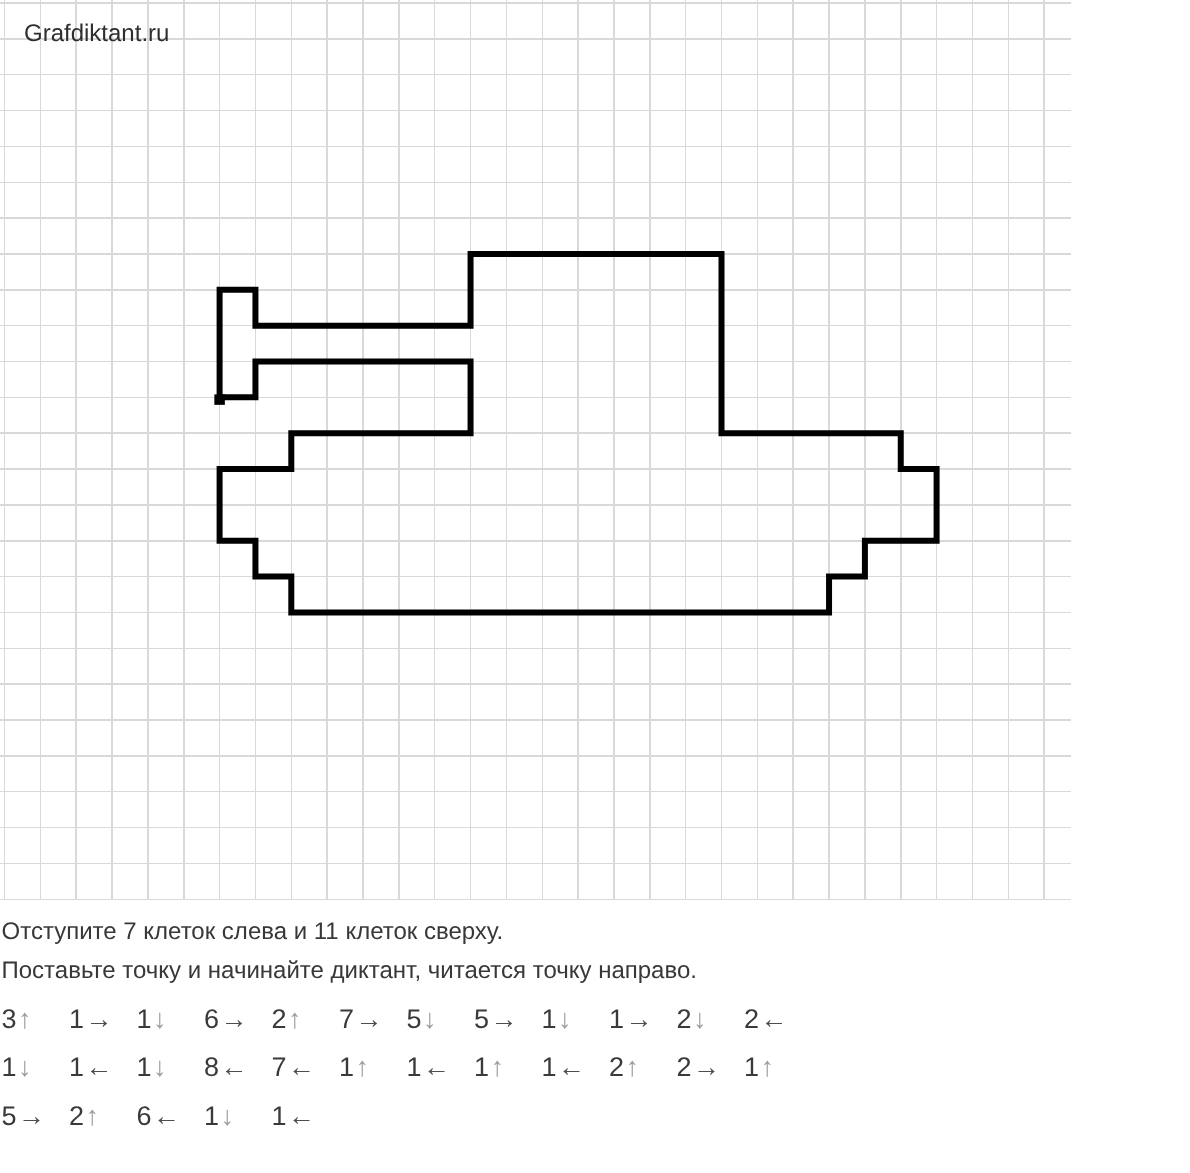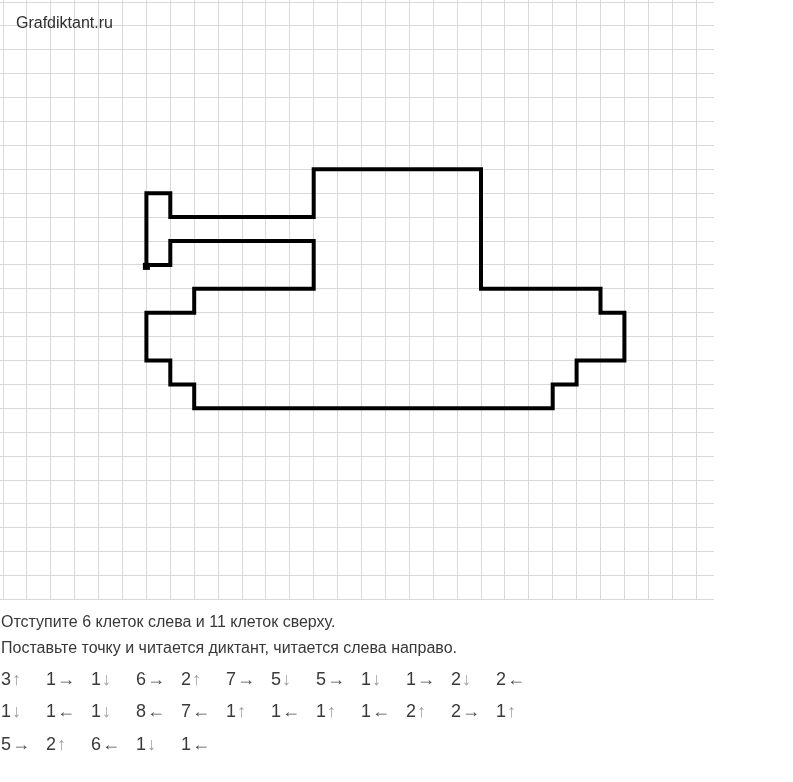--- a/index.html
+++ b/index.html
@@ -96,22 +96,22 @@
         <line x1="0" y1="575.6" x2="793" y2="575.6"></line>
         <line x1="0" y1="599.5" x2="793" y2="599.5"></line>
       </g>
       <path d="M 146.4 264.9 L 146.4 193.2 L 170.3 193.2 L 170.3 217.1 L 313.7 217.1 L 313.7 169.3 L 481.0 169.3 L 481.0 288.8 L 600.5 288.8 L 600.5 312.7 L 624.4 312.7 L 624.4 360.5 L 576.6 360.5 L 576.6 384.4 L 552.7 384.4 L 552.7 408.3 L 361.5 408.3 L 194.2 408.3 L 194.2 384.4 L 170.3 384.4 L 170.3 360.5 L 146.4 360.5 L 146.4 312.7 L 194.2 312.7 L 194.2 288.8 L 313.7 288.8 L 313.7 241.0 L 170.3 241.0 L 170.3 264.9 L 146.4 264.9 Z" fill="none" stroke="#000000" stroke-width="4" stroke-linejoin="miter"></path>
       <rect x="142.9" y="262.9" width="7" height="7" fill="#000000"></rect>
     </svg>
 
   <div class="site-title">Grafdiktant.ru</div>
 
   <div class="instructions">
-    <p>Отступите 6 клеток слева и 11 клеток сверху.</p>
-    <p>Поставьте точку и читается диктант, читается слева направо.</p>
+    <p>Отступите 7 клеток слева и 11 клеток сверху.</p>
+    <p>Поставьте точку и начинайте диктант, читается точку направо.</p>
   </div>
 
   <div class="steps">
       <div class="step-row">
         <span class="step"><span class="num">3</span><span class="arrow d-up">↑</span></span>
         <span class="step"><span class="num">1</span><span class="arrow d-right">→</span></span>
         <span class="step"><span class="num">1</span><span class="arrow d-down">↓</span></span>
         <span class="step"><span class="num">6</span><span class="arrow d-right">→</span></span>
         <span class="step"><span class="num">2</span><span class="arrow d-up">↑</span></span>
         <span class="step"><span class="num">7</span><span class="arrow d-right">→</span></span>

